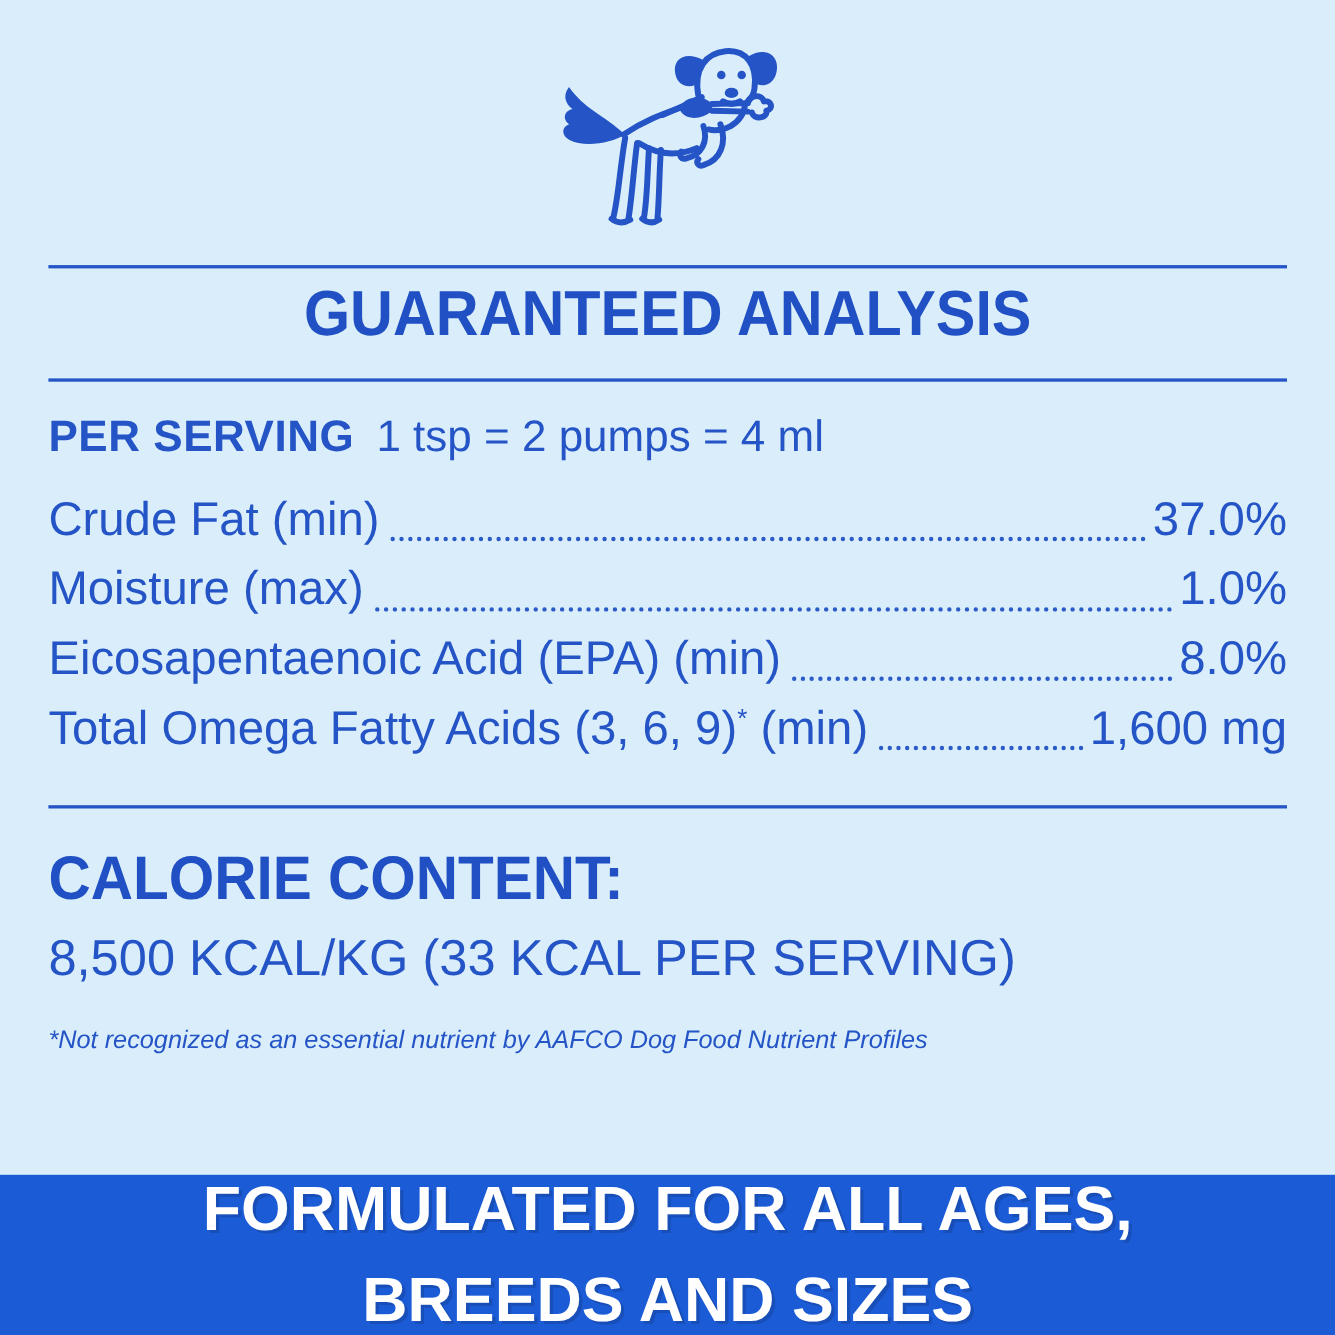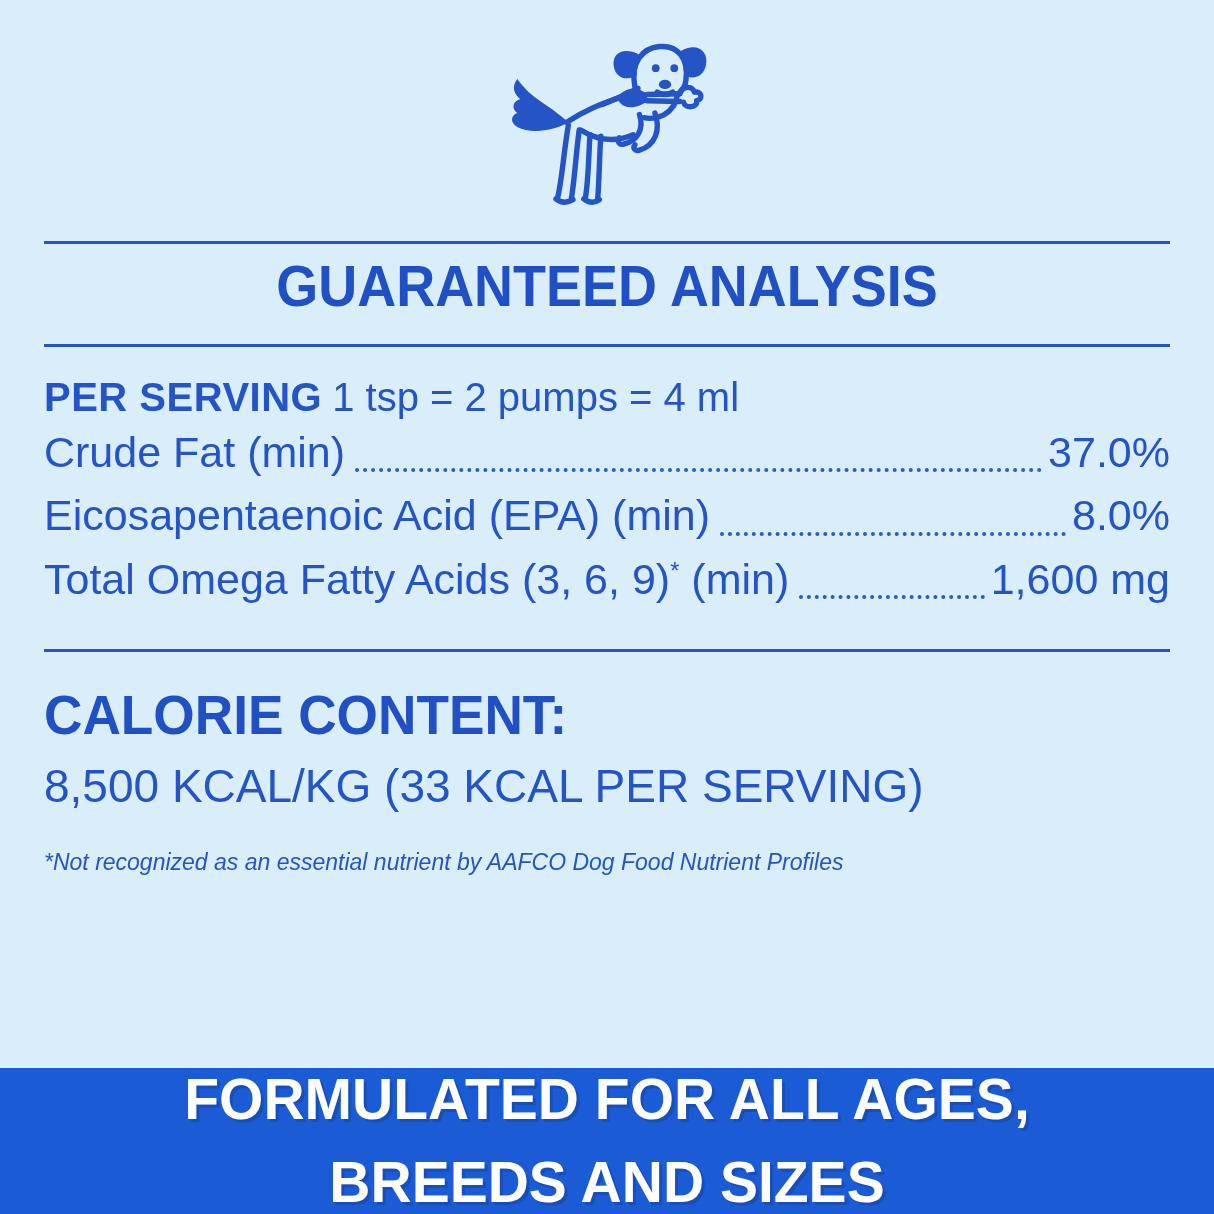--- a/index.html
+++ b/index.html
@@ -34,24 +34,24 @@
     text-align: center;
     font-size: 58px; font-weight: 700;
     line-height: 1.1;
     letter-spacing: 0px;
     transform: scaleX(.93); transform-origin: center;
     color: #2050c4;
   }
   .serving-line {
     margin-top: 26px;
     font-size: 40px; line-height: 1.2;
-    display: flex; align-items: baseline; gap: 10px;
+    display: flex; align-items: baseline; gap: 20px;
   }
   .serving-line .bold { font-weight: 700; letter-spacing: 0.5px; }
-  .rows { display: flex; flex-direction: column; }
+  .rows { margin-top: 20px; display: flex; flex-direction: column; }
   .row {
     display: flex; align-items: flex-end;
     font-size: 43px; line-height: 1.47;
     white-space: nowrap;
   }
   .row .dots {
     flex: 1 1 auto;
     border-bottom: 4px dotted #2b5bc6;
     margin: 0 6px 12px 10px;
     min-width: 30px;
@@ -156,20 +156,25 @@
       <span>1 tsp = 2 pumps = 4 ml</span>
     </div>
 
     <div class="rows">
       <div class="row">
         <span class="label"><span>Crude Fat (min)</span><sup></sup><span></span></span>
         <span class="dots"></span>
         <span class="value">37.0%</span>
       </div>
       <div class="row">
+        <span class="label"><span>Moisture (max)</span><sup></sup><span></span></span>
+        <span class="dots"></span>
+        <span class="value">1.0%</span>
+      </div>
+      <div class="row">
         <span class="label"><span>Eicosapentaenoic Acid (EPA) (min)</span><sup></sup><span></span></span>
         <span class="dots"></span>
         <span class="value">8.0%</span>
       </div>
       <div class="row">
         <span class="label"><span>Total Omega Fatty Acids (3, 6, 9)</span><sup>*</sup><span> (min)</span></span>
         <span class="dots"></span>
         <span class="value">1,600 mg</span>
       </div>
     </div>

